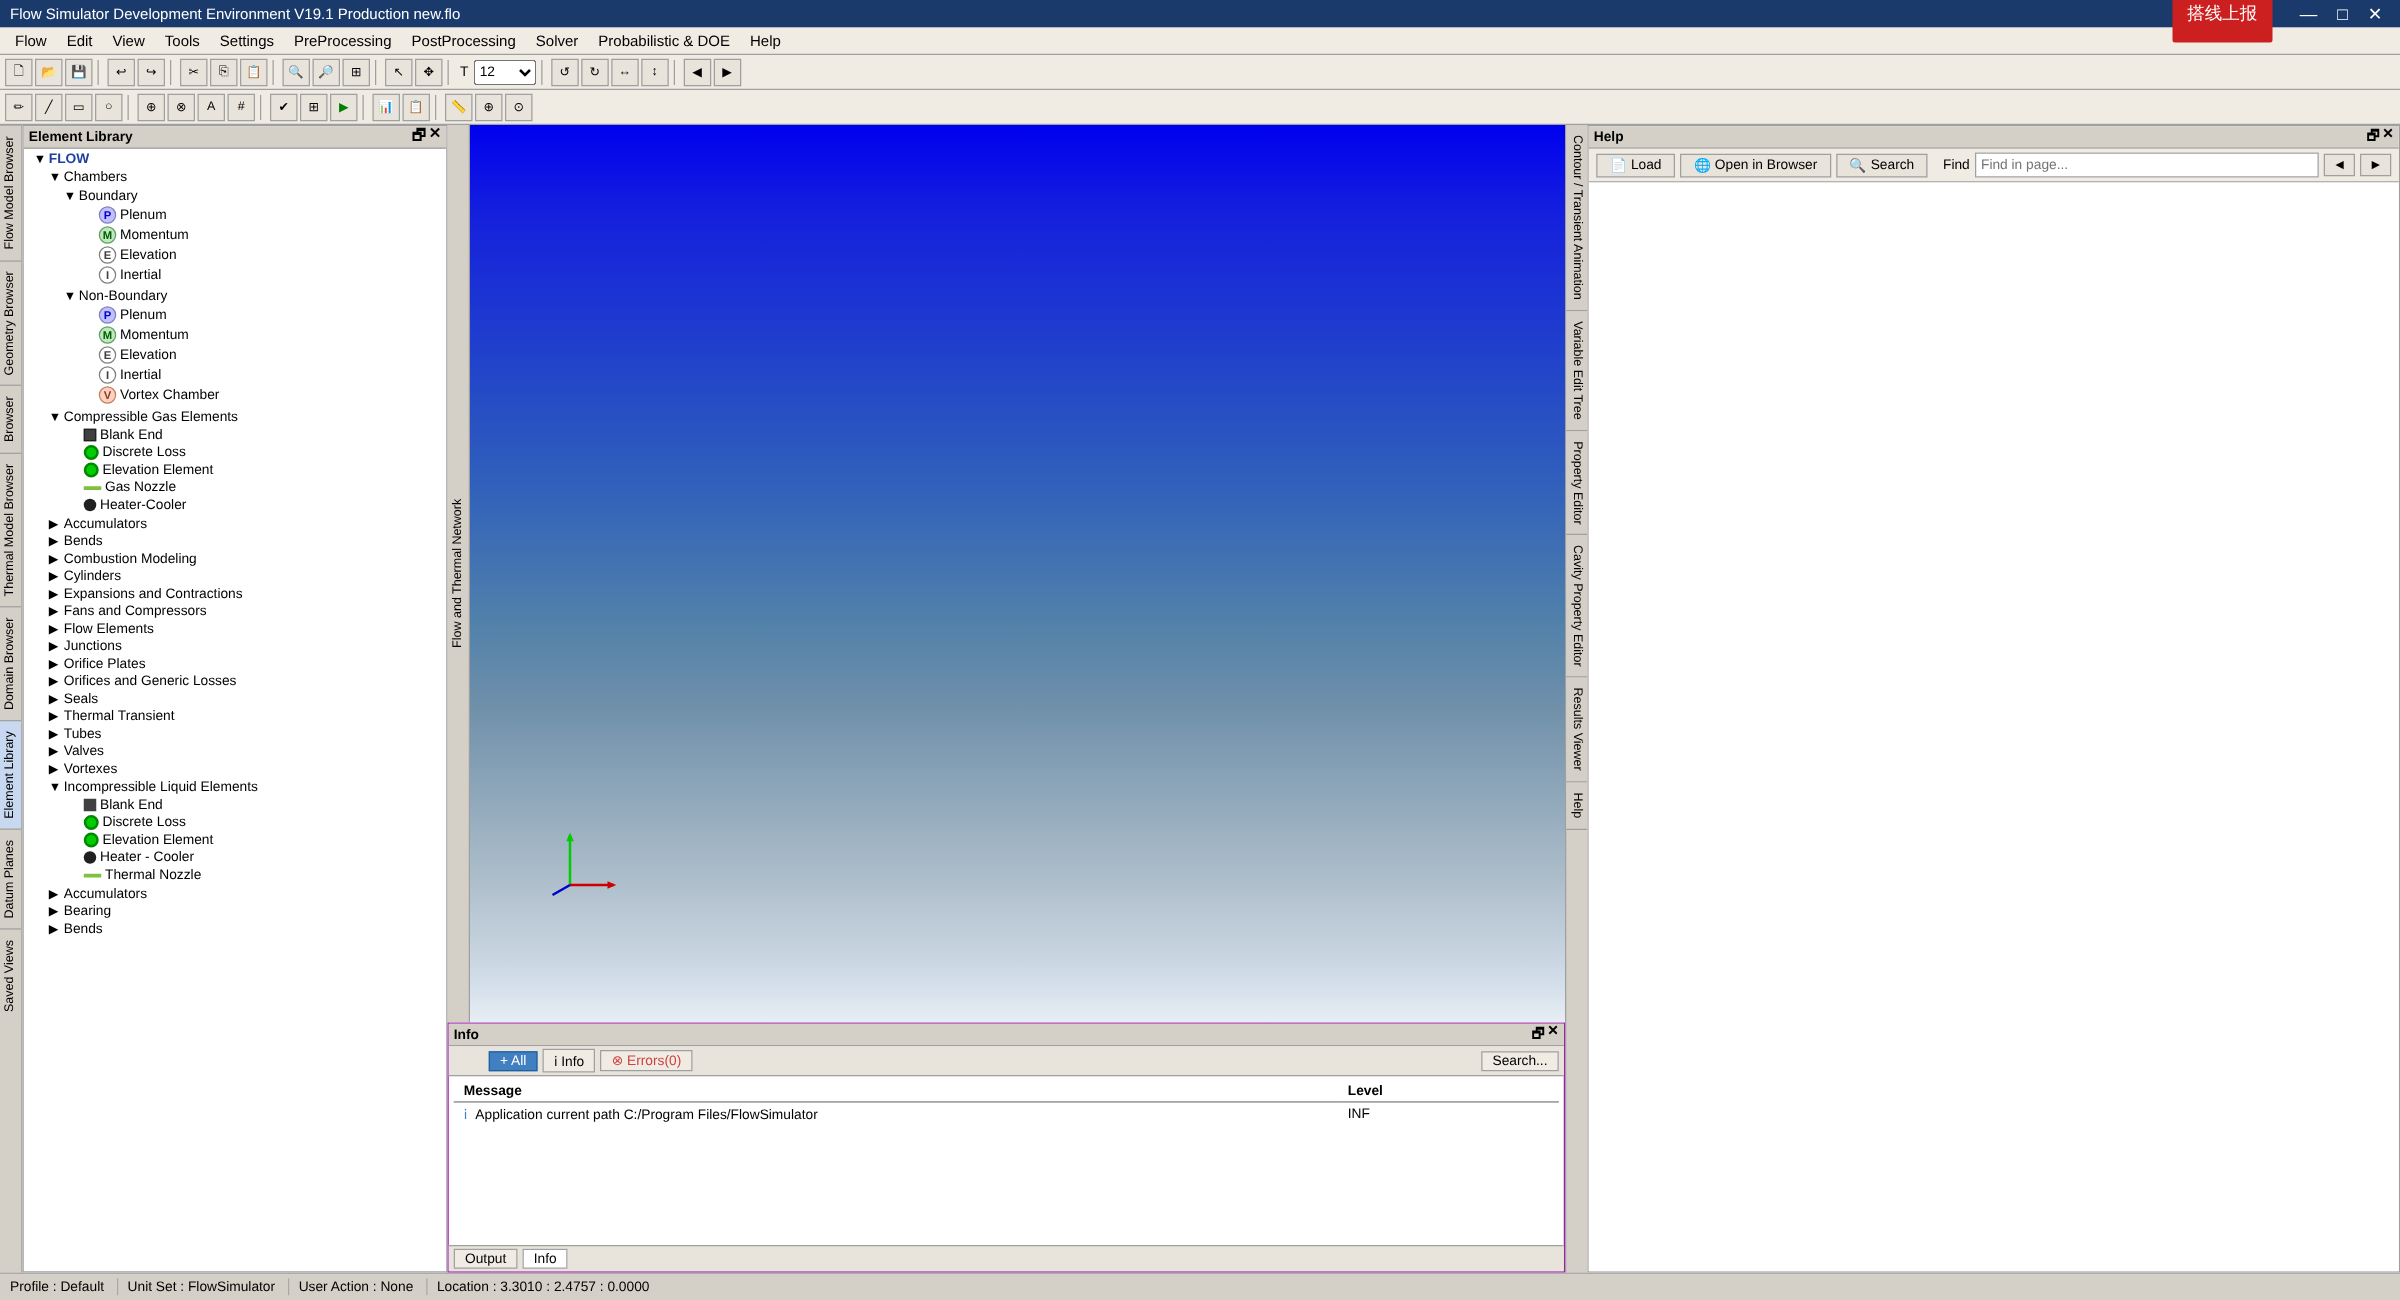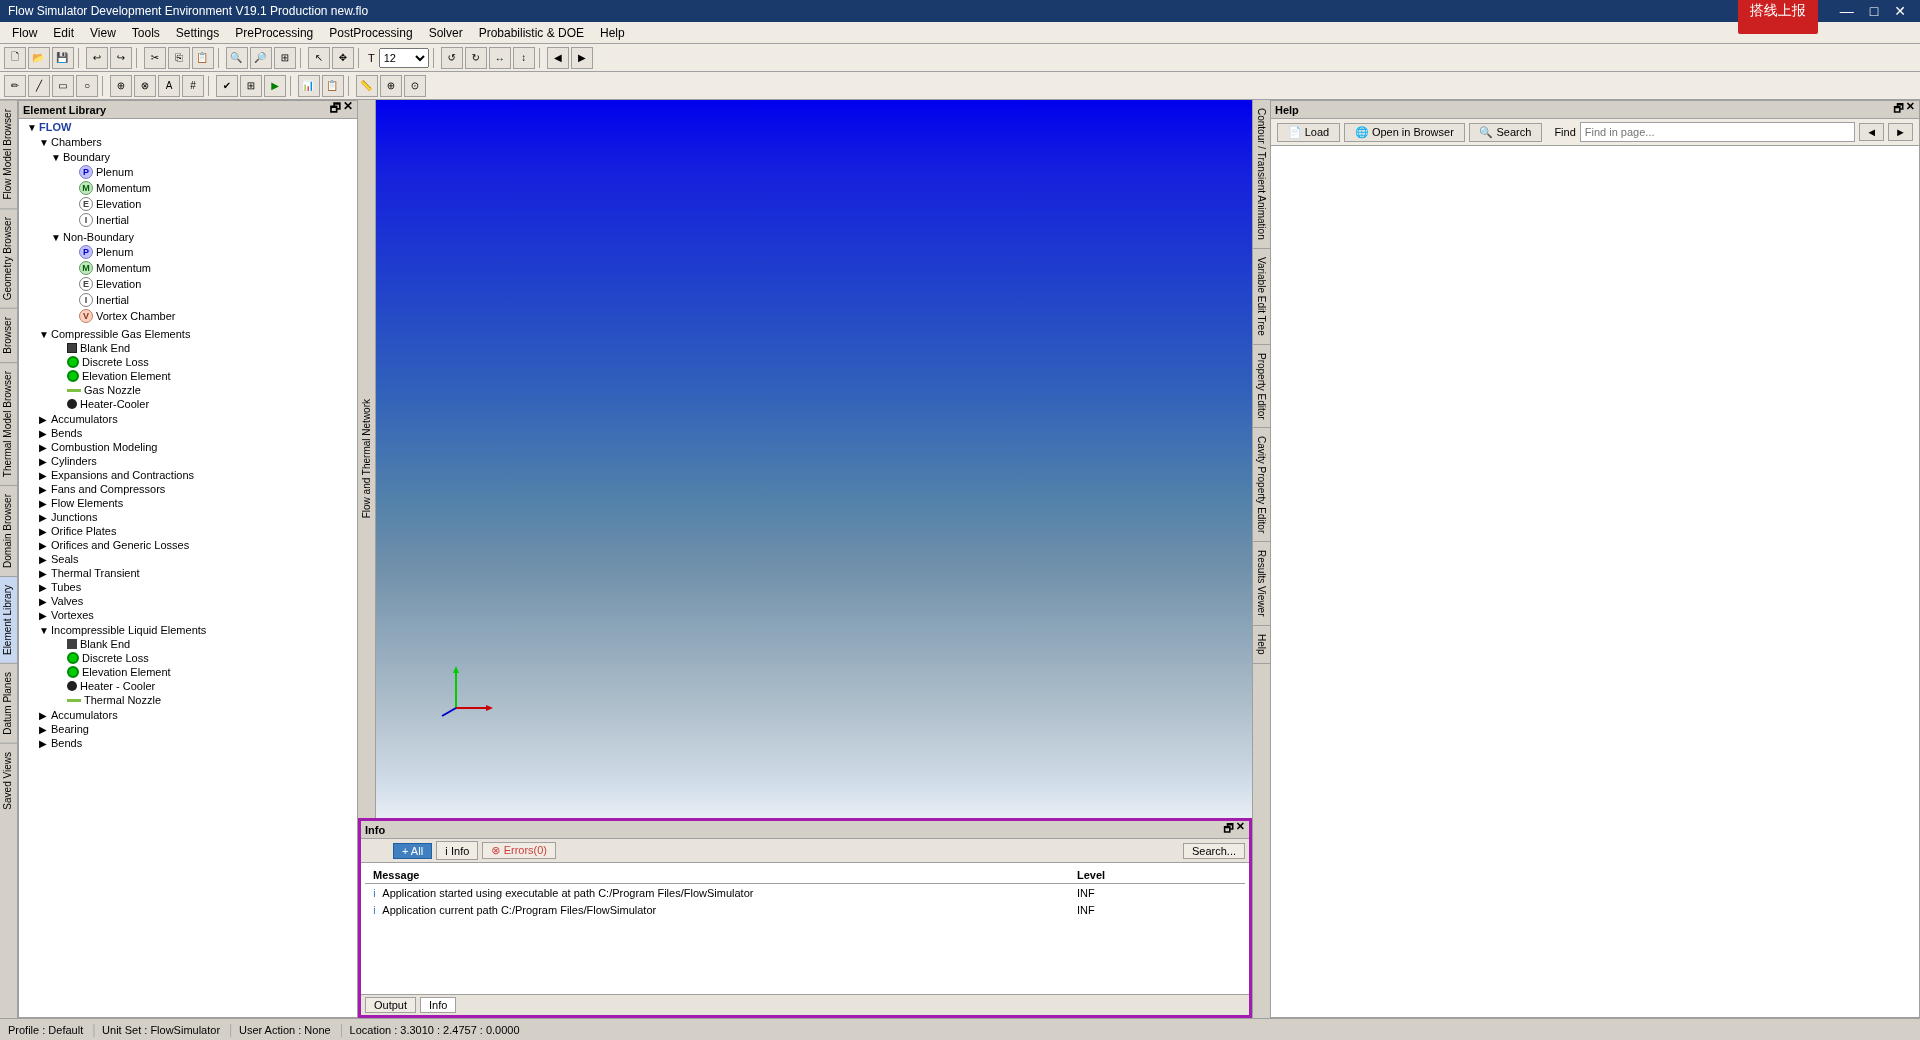--- a/index.html
+++ b/index.html
@@ -504,21 +504,21 @@
           <polygon points="20,8 17,15 23,15" fill="#00cc00"></polygon>
 
           <line x1="20" y1="50" x2="55" y2="50" stroke="#cc0000" stroke-width="2"></line>
           <polygon points="57,50 50,47 50,53" fill="#cc0000"></polygon>
 
           <line x1="20" y1="50" x2="6" y2="58" stroke="#0000cc" stroke-width="2"></line>
         </svg>
       </div>
     </div>
 
-    <div id="bottom-panel" style="height:200px;background:white;border:3px solid #a21caf;display:flex;flex-direction:column;">
+    <div id="bottom-panel" style="height:200px;background:white;border:1px solid #a21caf;display:flex;flex-direction:column;">
       <div class="panel-header">
         <span>Info</span>
         <div style="display:flex;gap:2px;">
           <span>🗗</span>
           <span>✕</span>
         </div>
       </div>
       <div id="info-tabs" style="display:flex;align-items:center;padding:2px 4px;background:#e8e4dc;border-bottom:1px solid #a0a0a0;gap:4px;">
         <button class="info-tab all">+ All</button>
         <button class="info-tab">ℹ Info</button>
@@ -527,27 +527,20 @@
       </div>
       <div id="info-content" style="flex:1;overflow-y:auto;padding:4px;">
         <table id="info-table" style="width:100%;border-collapse:collapse;">
           <thead>
             <tr>
               <th style="text-align:left;padding:2px 8px;font-size:11px;border-bottom:1px solid #a0a0a0;width:80%;">Message</th>
               <th style="text-align:left;padding:2px 8px;font-size:11px;border-bottom:1px solid #a0a0a0;">Level</th>
             </tr>
           </thead>
           <tbody id="info-tbody">
-          <tr style="font-size: 11px;">
-        <td style="padding:1px 8px;font-size:11px;">
-          <span style="color:#4080c0;margin-right:4px;">ℹ</span>
-          Application started using executable at path C:/Program Files/FlowSimulator
-        </td>
-        <td style="padding:1px 8px;font-size:11px;">INF</td>
-      </tr>
               <tr style="font-size: 11px;">
         <td style="padding:1px 8px;font-size:11px;">
           <span style="color:#4080c0;margin-right:4px;">ℹ</span>
           Application current  path C:/Program Files/FlowSimulator
         </td>
         <td style="padding:1px 8px;font-size:11px;">INF</td>
       </tr>
             </tbody>
         </table>
       </div>

